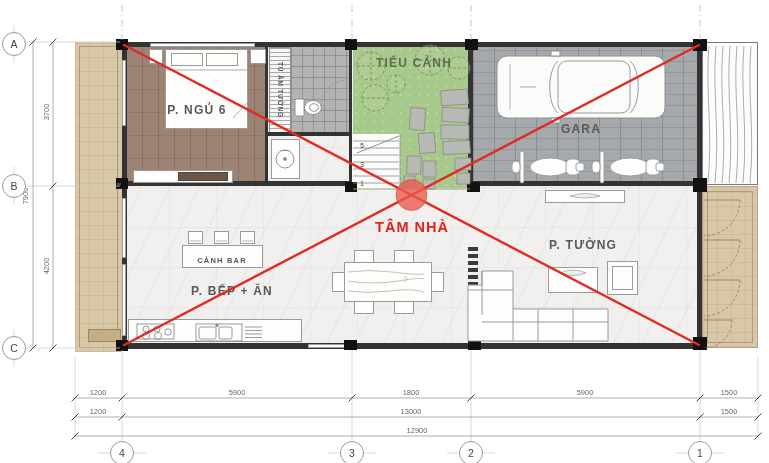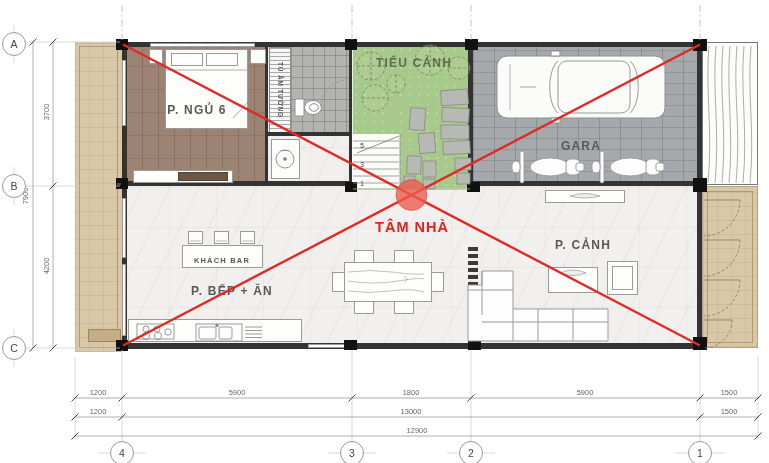--- a/index.html
+++ b/index.html
@@ -128,24 +128,24 @@
   <div class="f" style="left:332px;top:272px;width:13px;height:20px"></div>
   <div class="f" style="left:431px;top:272px;width:13px;height:20px"></div>
   <div class="f" style="left:545px;top:190px;width:80px;height:13px"></div>
   <div class="f" style="left:548px;top:267px;width:50px;height:26px"></div>
   <div class="f" style="left:607px;top:261px;width:31px;height:34px"></div>
   <div class="f" style="left:612px;top:266px;width:21px;height:24px"></div>
 
   <div class="lbl" style="left:197px;top:110px">P. NGỦ 6</div>
   <div class="lbl lblv" style="left:280px;top:90px">TỦ ÂM TƯỜNG</div>
   <div class="lbl lbl-garden" style="left:414px;top:63px">TIỂU CẢNH</div>
-  <div class="lbl" style="left:581px;top:146px">GARA</div>
-  <div class="lbl lbl-bar" style="left:222px;top:260px">KHÁCH BAR</div>
+  <div class="lbl" style="left:581px;top:129px">GARA</div>
+  <div class="lbl lbl-bar" style="left:222px;top:260px">CẢNH BAR</div>
   <div class="lbl" style="left:232px;top:291px">P. BẾP + ĂN</div>
-  <div class="lbl" style="left:583px;top:245px">P. CẢNH</div>
+  <div class="lbl" style="left:583px;top:245px">P. TƯỜNG</div>
   <div class="lbl lbl-center" style="left:412px;top:227px">TÂM NHÀ</div>
   <div class="stair-num" style="left:362px;top:145px">5</div>
   <div class="stair-num" style="left:362px;top:164px">3</div>
   <div class="stair-num" style="left:362px;top:183px">1</div>
 
   <div class="dimv" style="left:46px;top:112px">3700</div>
   <div class="dimv" style="left:46px;top:266px">4200</div>
   <div class="dimv" style="left:25px;top:196px">7900</div>
   <div class="dim" style="left:98px;top:397px">1200</div>
   <div class="dim" style="left:237px;top:397px">5900</div>

